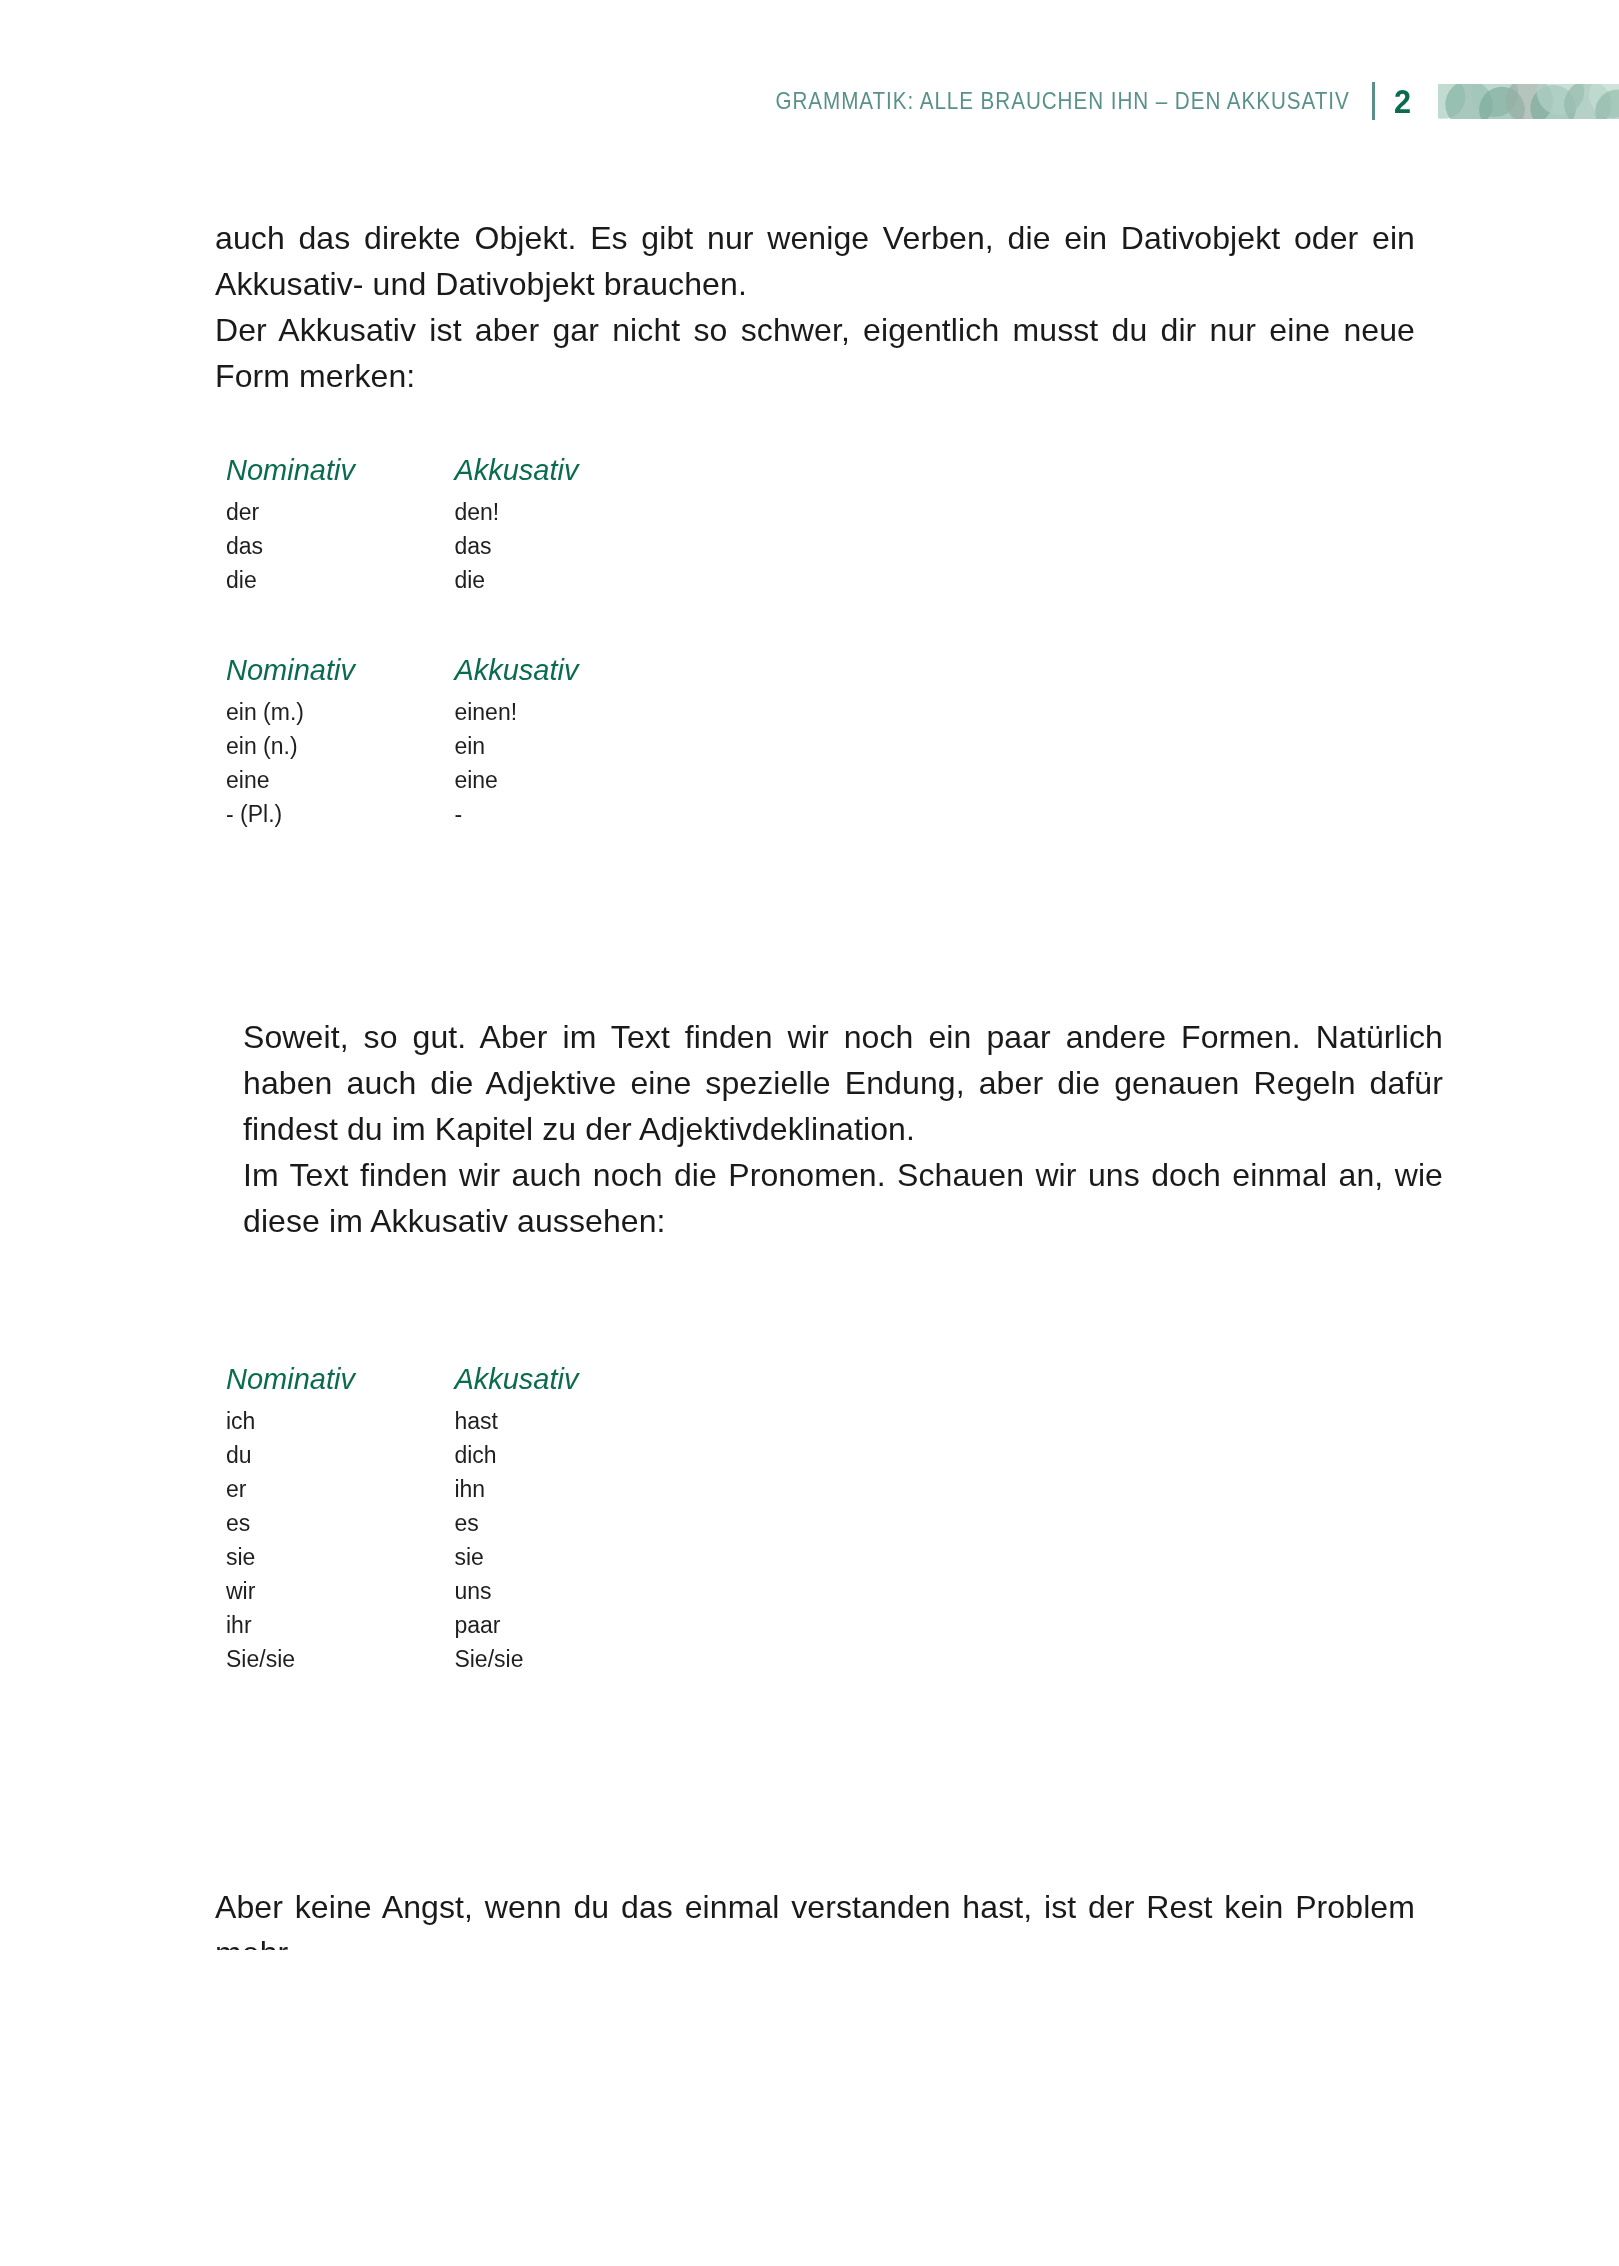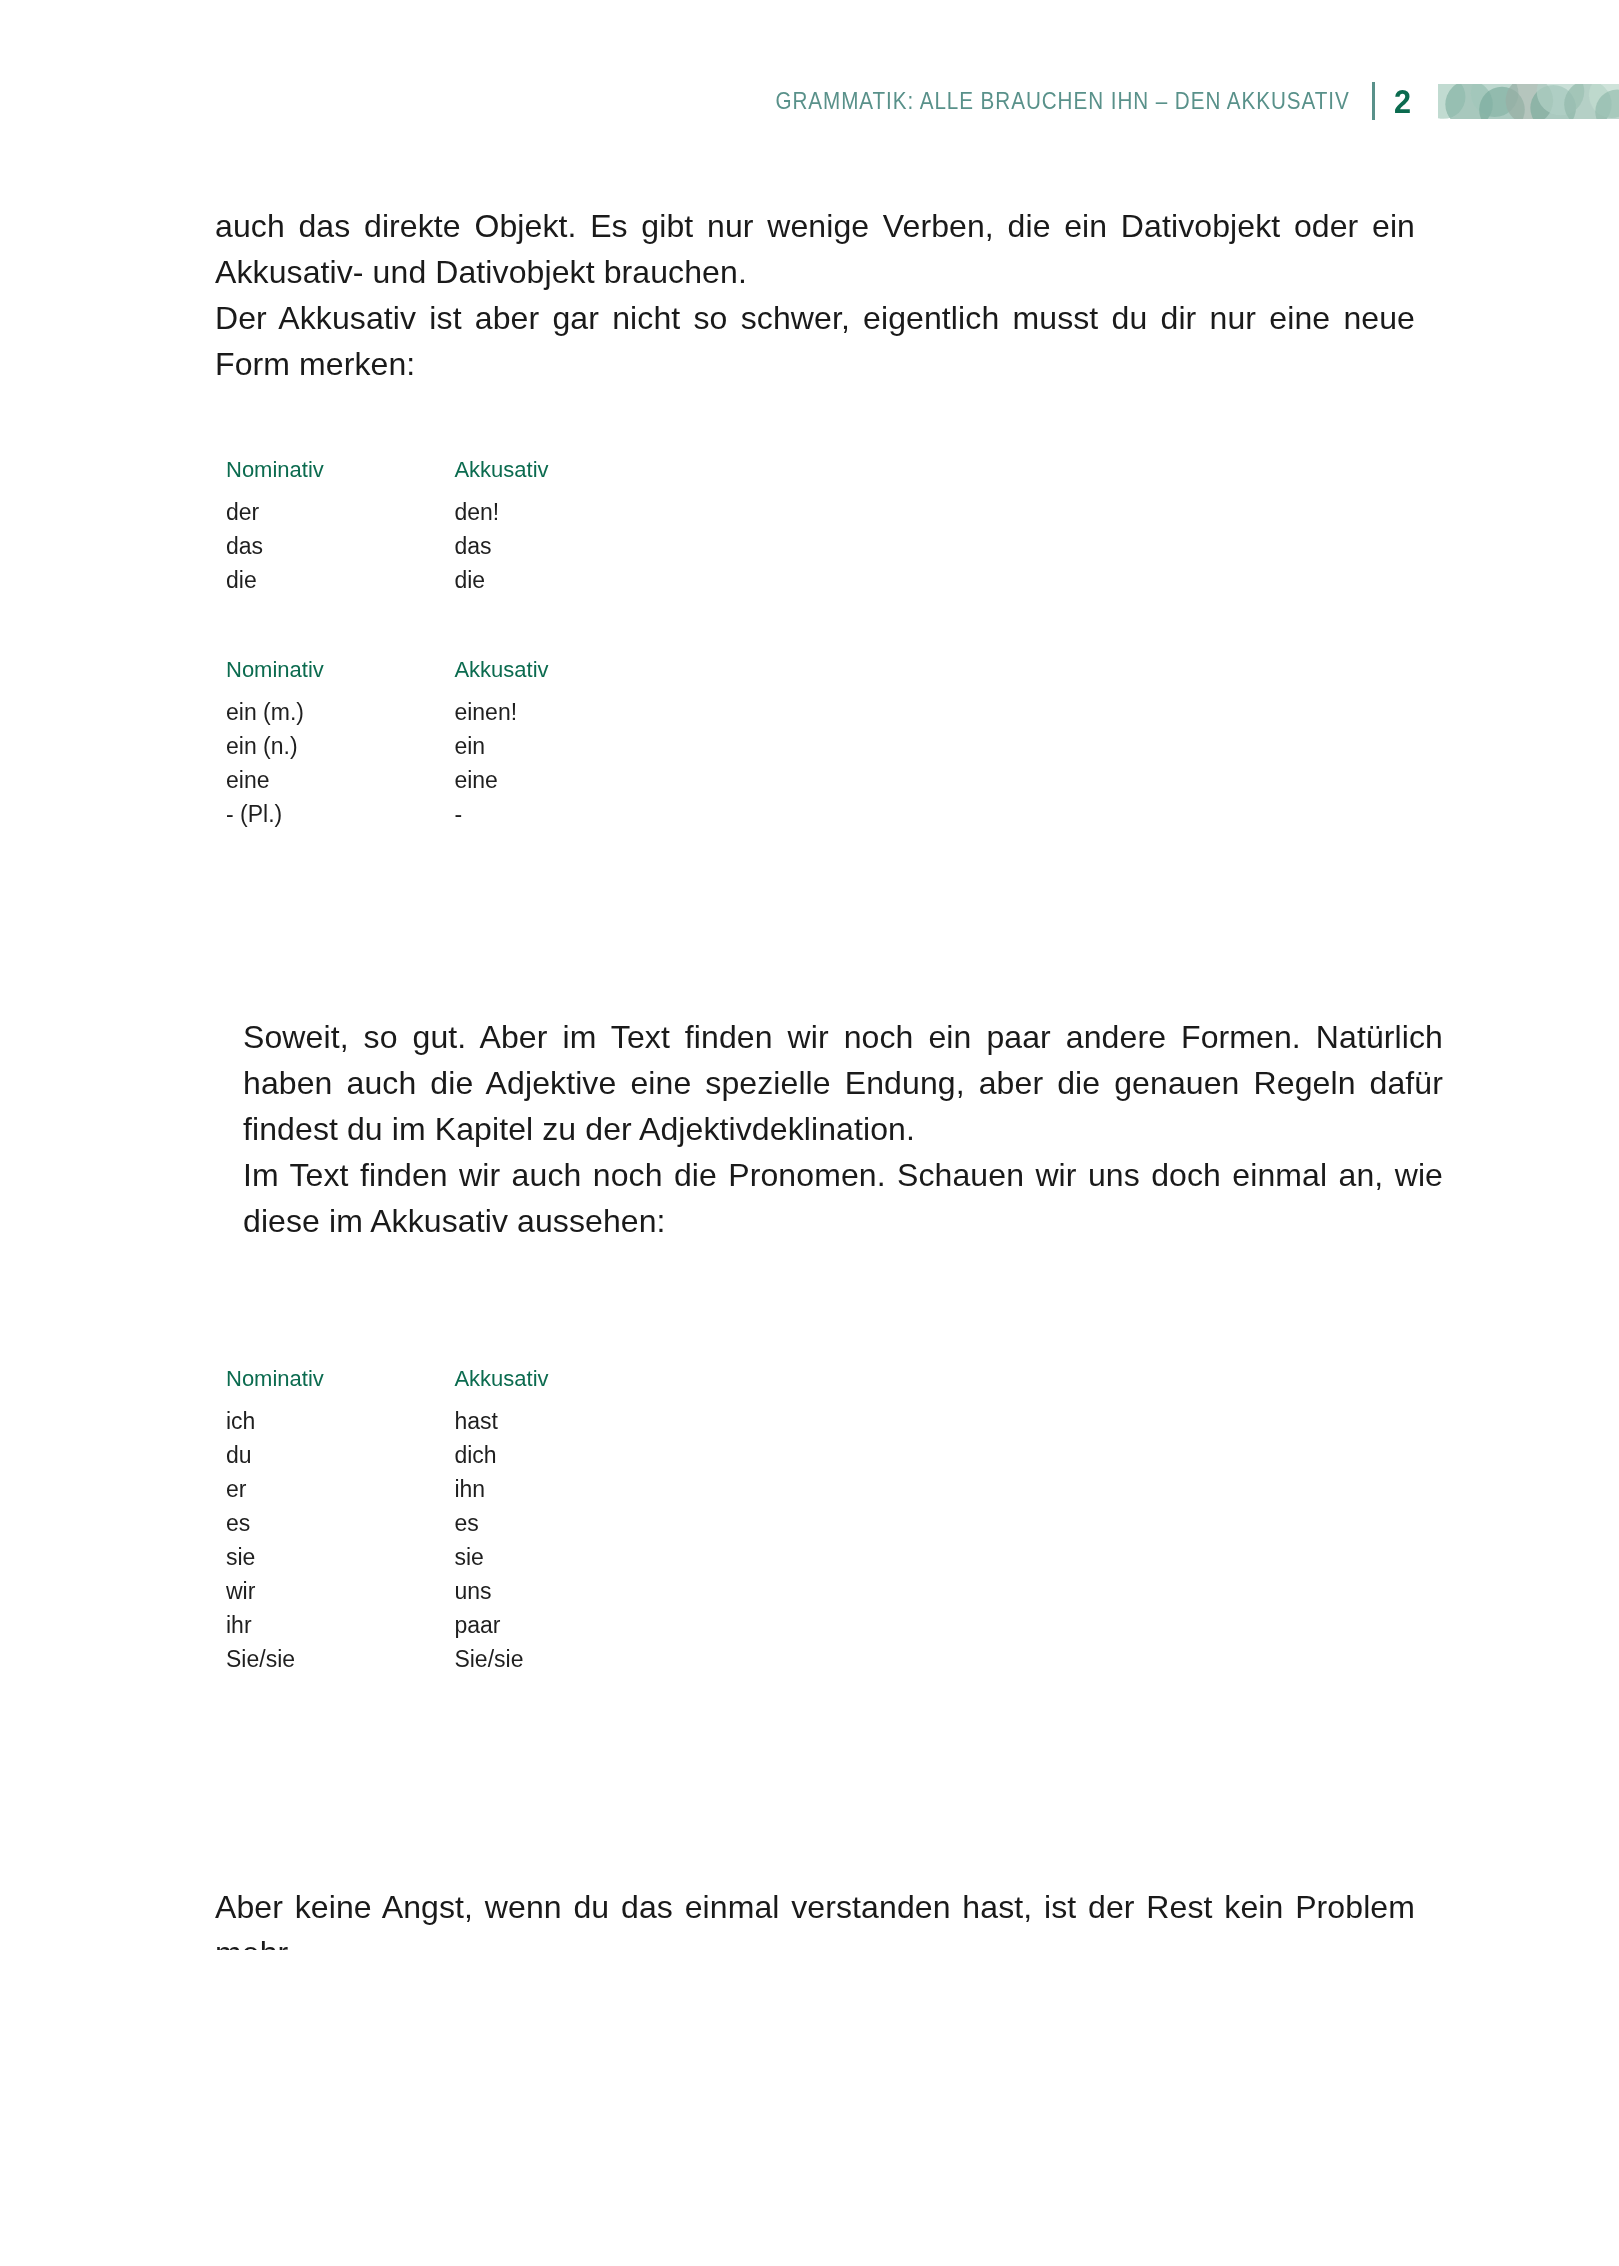--- a/index.html
+++ b/index.html
@@ -76,21 +76,21 @@
     font-family: "Liberation Sans Narrow", "Liberation Sans", sans-serif;
     font-size: 32px;
     line-height: 46px;
     color: #1a1a1a;
     text-align: justify;
     text-justify: inter-word;
     margin: 0;
     letter-spacing: 0.1px;
   }
 
-  .block-intro   { position: absolute; top: 203px; left: 0; width: 1200px; }
+  .block-intro   { position: absolute; top: 215px; left: 0; width: 1200px; }
   .block-mid     { position: absolute; top: 1014px; left: 0; width: 1200px; margin-left: 28px; }
   .block-outro   { position: absolute; top: 1884px; left: 0; width: 1200px; }
 
   
   .decl-table {
     position: absolute;
     left: 11px;
     width: 567px;
     border-collapse: collapse;
   }
@@ -98,25 +98,26 @@
     padding: 0;
     margin: 0;
     text-align: left;
     vertical-align: baseline;
     font-weight: normal;
     height: 34px;
     line-height: 34px;
   }
   .decl-table th {
     font-family: "Liberation Sans", sans-serif;
-    font-size: 22px;
+    font-size: 29px;
     color: #0b6b4f;
     height: 36px;
     line-height: 36px;
     padding-bottom: 7.3px;
+    font-style: italic;
   }
   .decl-table td {
     font-family: "Liberation Sans", sans-serif;
     font-size: 23px;
     color: #1f1f1f;
   }
   .decl-table .col-nom { width: 228px; }
   .decl-table .col-akk { width: 338px; margin-left: 12px; }
 
   .table-1 { top: 452px; }

